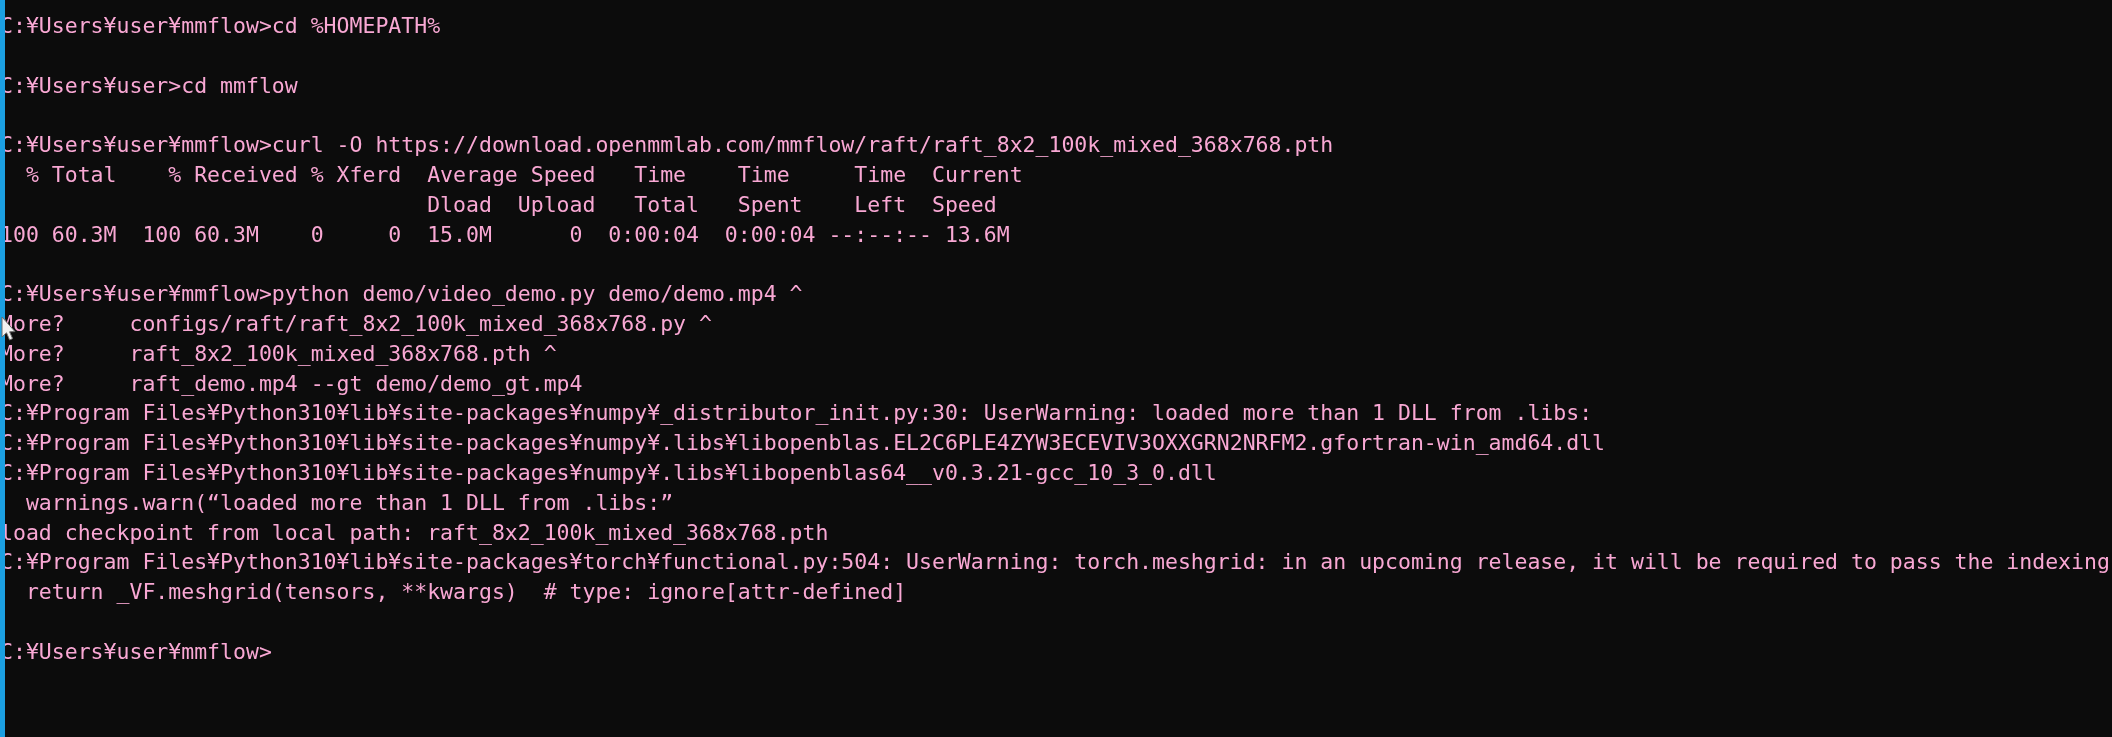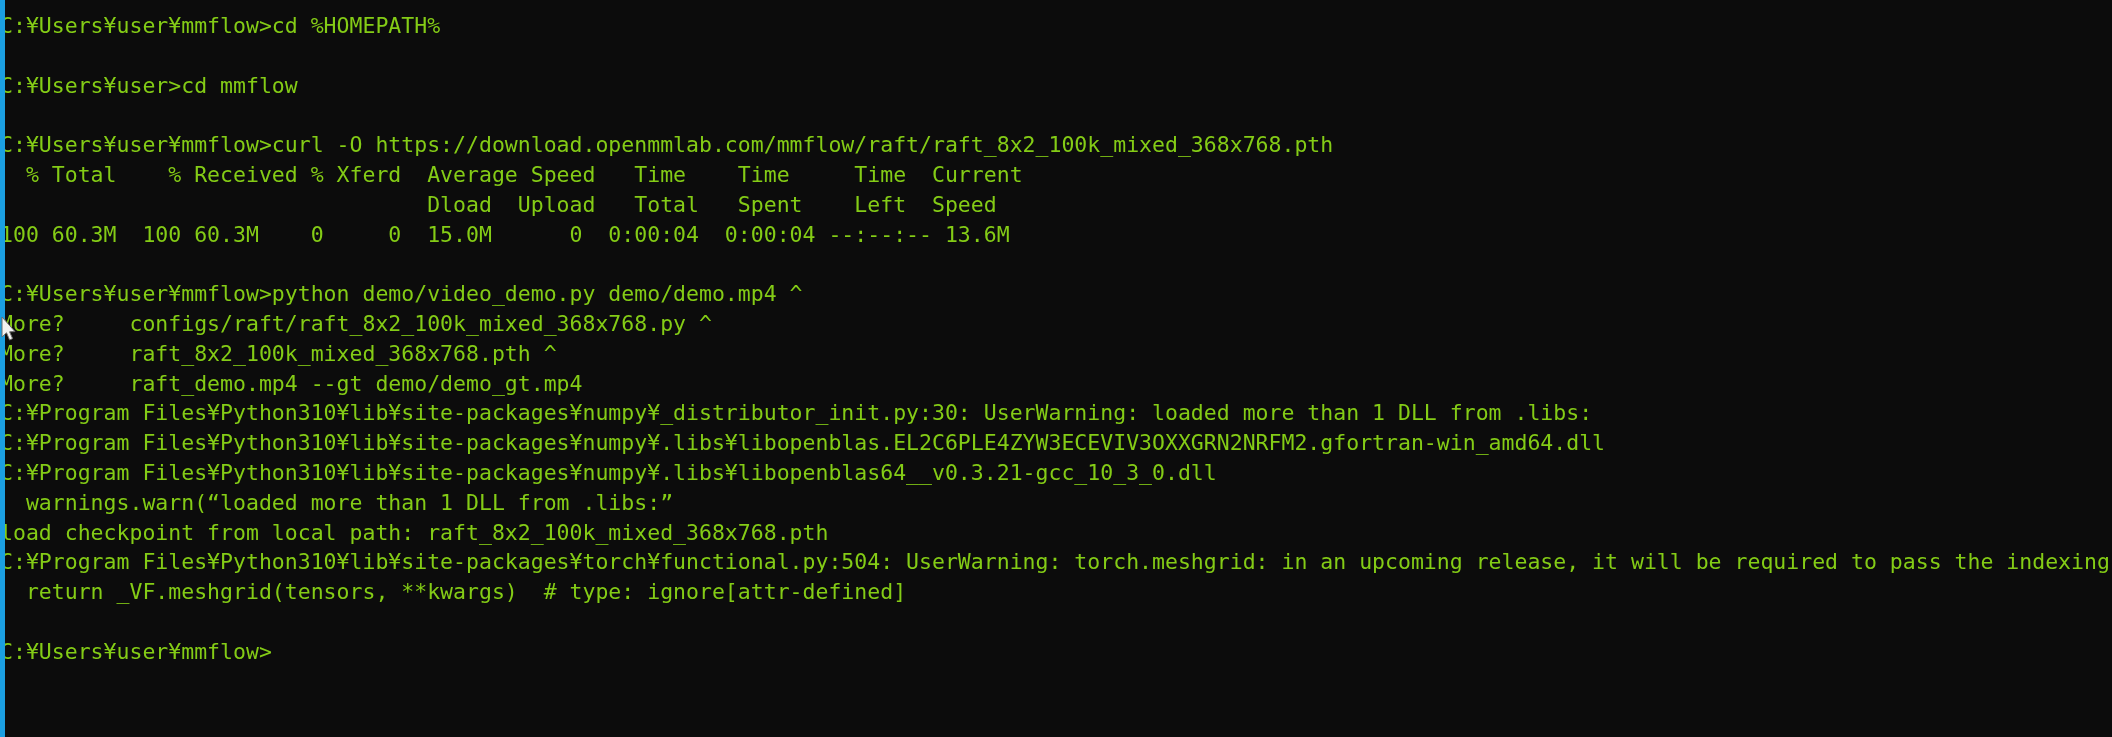--- a/index.html
+++ b/index.html
@@ -37,21 +37,21 @@
     color: #cccccc;
     font-size: 21.5px;
     line-height: 29.8px;
     letter-spacing: 0px;
     z-index: 2;
   }
   .console-line {
     white-space: pre;
     height: 29.8px;
     overflow: visible;
-    color: #84cc16;
+    color: #f9a8d4;
   }
   .console-line.blank {
     color: transparent;
   }
   
   #mouse-cursor {
     position: absolute;
     left: 1px;
     top: 316px;
     width: 16px;

